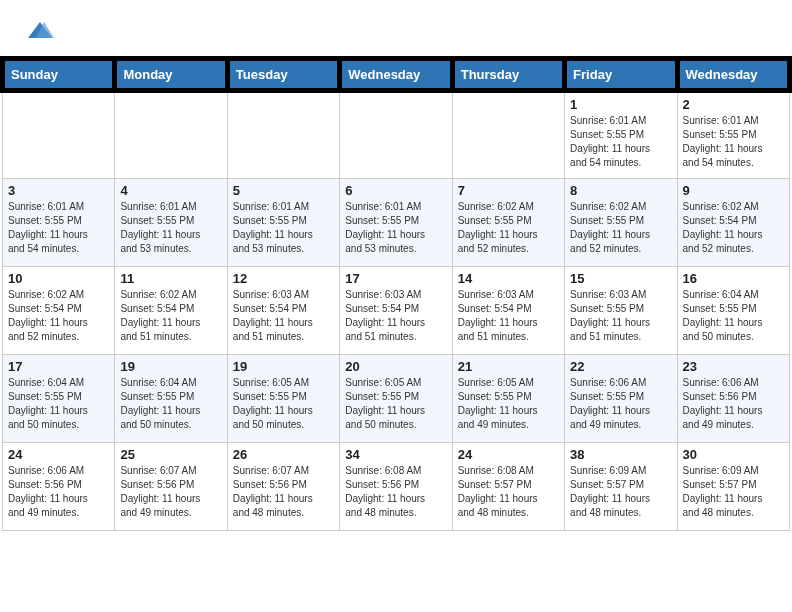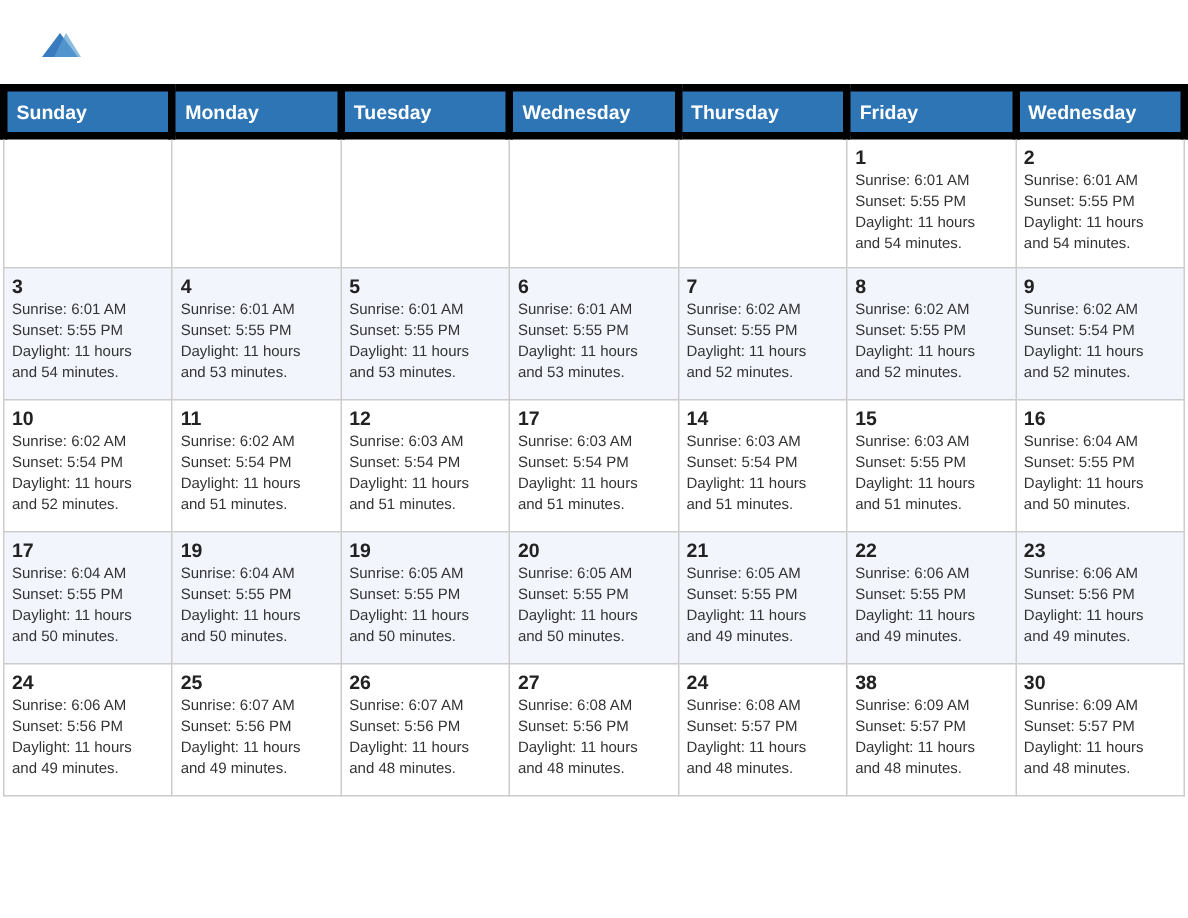--- a/index.html
+++ b/index.html
@@ -316,21 +316,21 @@
 and 49 minutes.</div>
         </td>
         <td>
           <div class="day-number">26</div>
           <div class="day-info" style="white-space: pre-line;">Sunrise: 6:07 AM
 Sunset: 5:56 PM
 Daylight: 11 hours
 and 48 minutes.</div>
         </td>
         <td>
-          <div class="day-number">27</div>
+          <div class="day-number">34</div>
           <div class="day-info" style="white-space: pre-line;">Sunrise: 6:08 AM
 Sunset: 5:56 PM
 Daylight: 11 hours
 and 48 minutes.</div>
         </td>
         <td>
           <div class="day-number">24</div>
           <div class="day-info" style="white-space: pre-line;">Sunrise: 6:08 AM
 Sunset: 5:57 PM
 Daylight: 11 hours

